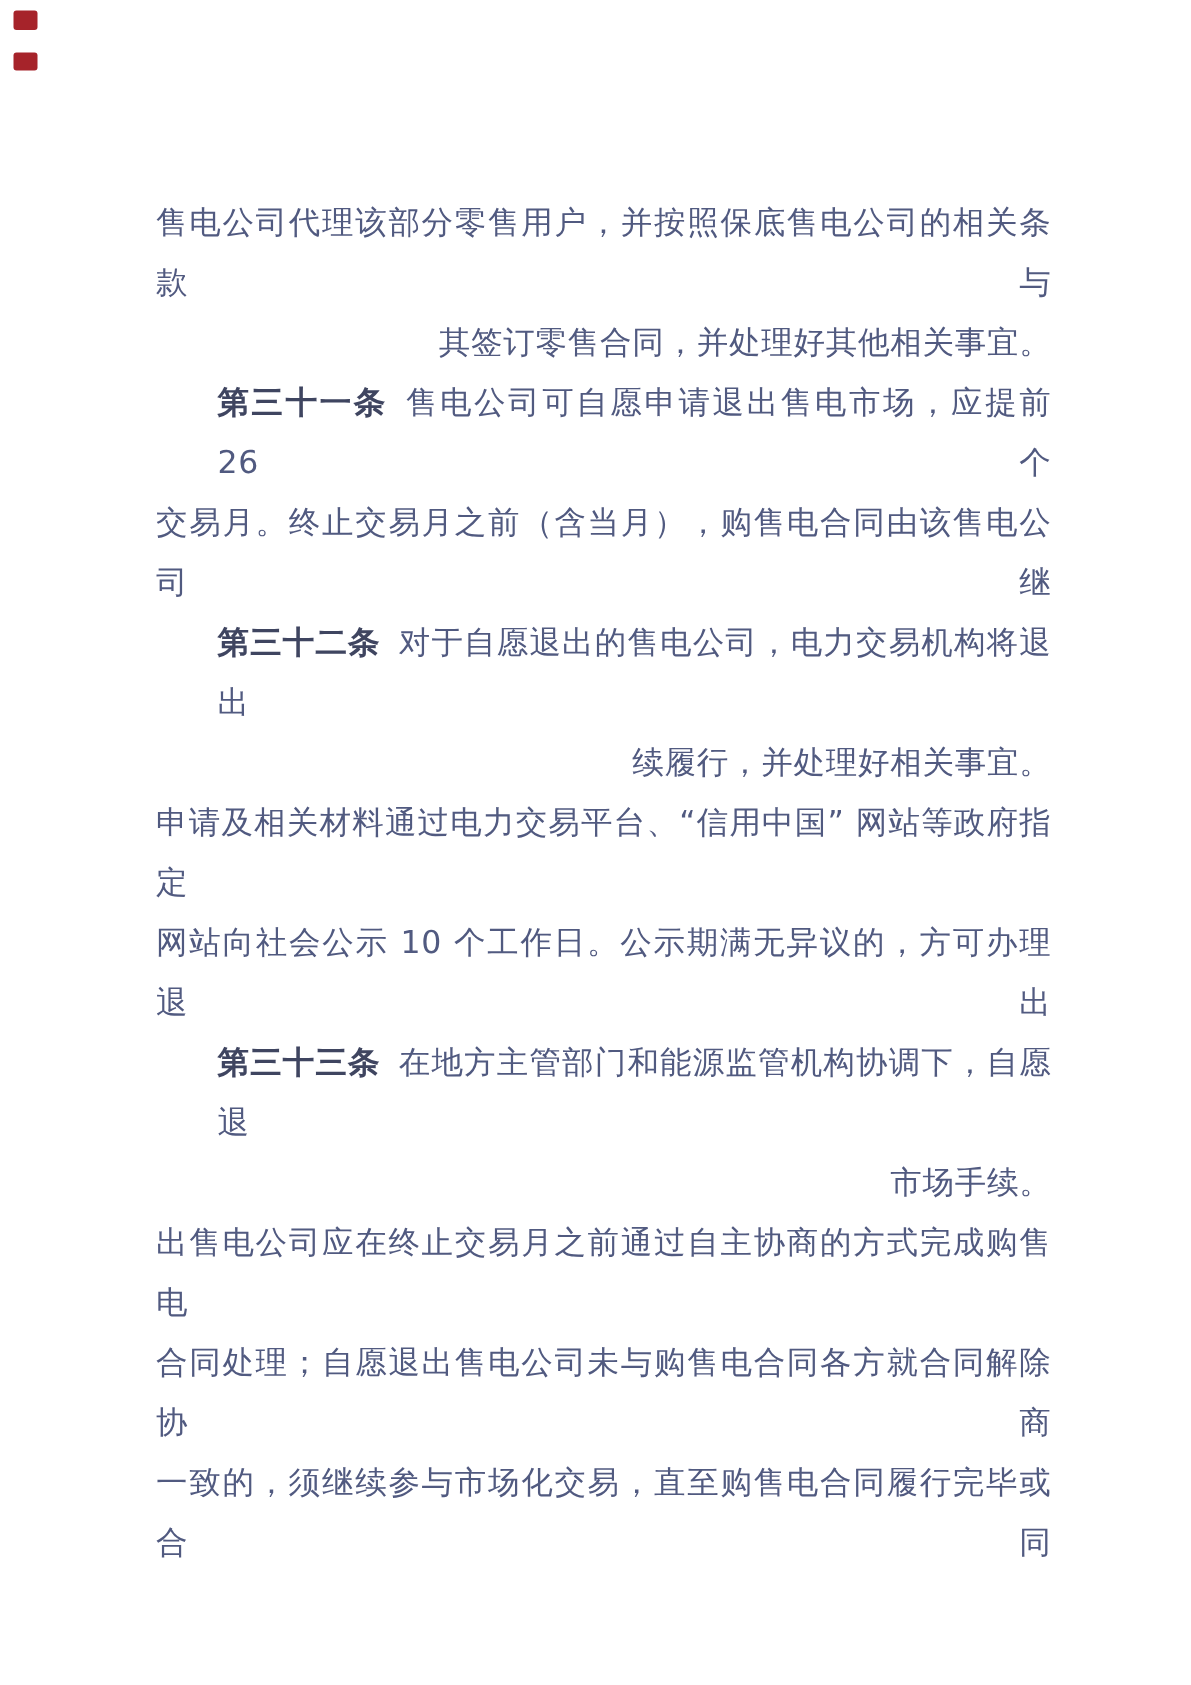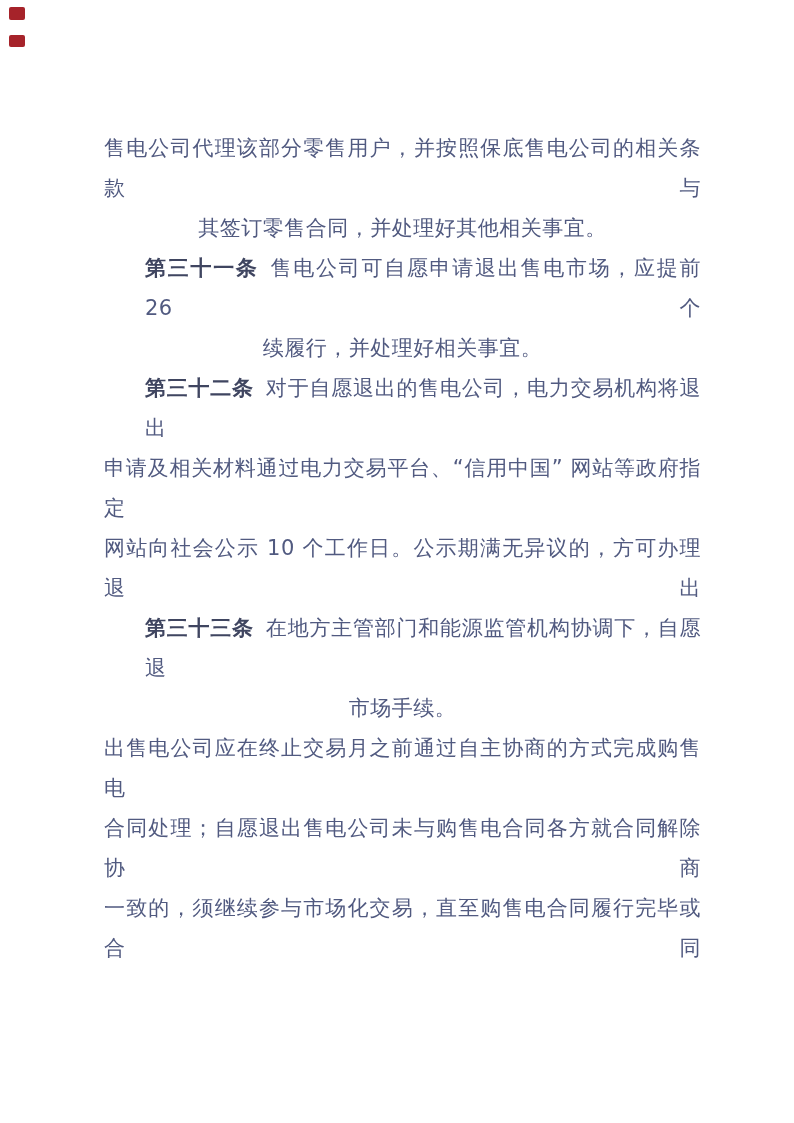--- a/index.html
+++ b/index.html
@@ -34,21 +34,21 @@
     left: 104px;
     top: 128px;
     width: 597px;
     color: var(--text-color, #515a80);
     font-size: 21px;
     line-height: 40px;
     letter-spacing: 0.5px;
   }
   .text-line {
     width: 100%;
-    text-align: center;
+    text-align: right;
     white-space: normal;
   }
   .text-line.fill {
     text-align: justify;
     text-align-last: justify;
     text-justify: inter-character;
   }
   .text-line.indent {
     padding-left: 41px;
     box-sizing: border-box;
@@ -62,22 +62,23 @@
 </head>
 <body>
 
 <div class="page">
   <div class="corner-mark m1"></div>
   <div class="corner-mark m2"></div>
   <div class="doc">
       <div class="text-line fill"><span>售电公司代理该部分零售用户，并按照保底售电公司的相关条款与</span></div>
       <div class="text-line"><span>其签订零售合同，并处理好其他相关事宜。</span></div>
       <div class="text-line fill indent"><span class="article-head">第三十一条</span><span>售电公司可自愿申请退出售电市场，应提前 26 个</span></div>
+      <div class="text-line fill"><span>交易月。终止交易月之前（含当月），购售电合同由该售电公司继</span></div>
+      <div class="text-line fill indent"><span class="article-head">第三十二条</span><span>对于自愿退出的售电公司，电力交易机构将退出</span></div>
       <div class="text-line"><span>续履行，并处理好相关事宜。</span></div>
-      <div class="text-line fill indent"><span class="article-head">第三十二条</span><span>对于自愿退出的售电公司，电力交易机构将退出</span></div>
       <div class="text-line fill"><span>申请及相关材料通过电力交易平台、“信用中国” 网站等政府指定</span></div>
       <div class="text-line fill"><span>网站向社会公示 10 个工作日。公示期满无异议的，方可办理退出</span></div>
       <div class="text-line fill indent"><span class="article-head">第三十三条</span><span>在地方主管部门和能源监管机构协调下，自愿退</span></div>
       <div class="text-line"><span>市场手续。</span></div>
       <div class="text-line fill"><span>出售电公司应在终止交易月之前通过自主协商的方式完成购售电</span></div>
       <div class="text-line fill"><span>合同处理；自愿退出售电公司未与购售电合同各方就合同解除协商</span></div>
       <div class="text-line fill"><span>一致的，须继续参与市场化交易，直至购售电合同履行完毕或合同</span></div>
     </div>
 </div>
 

